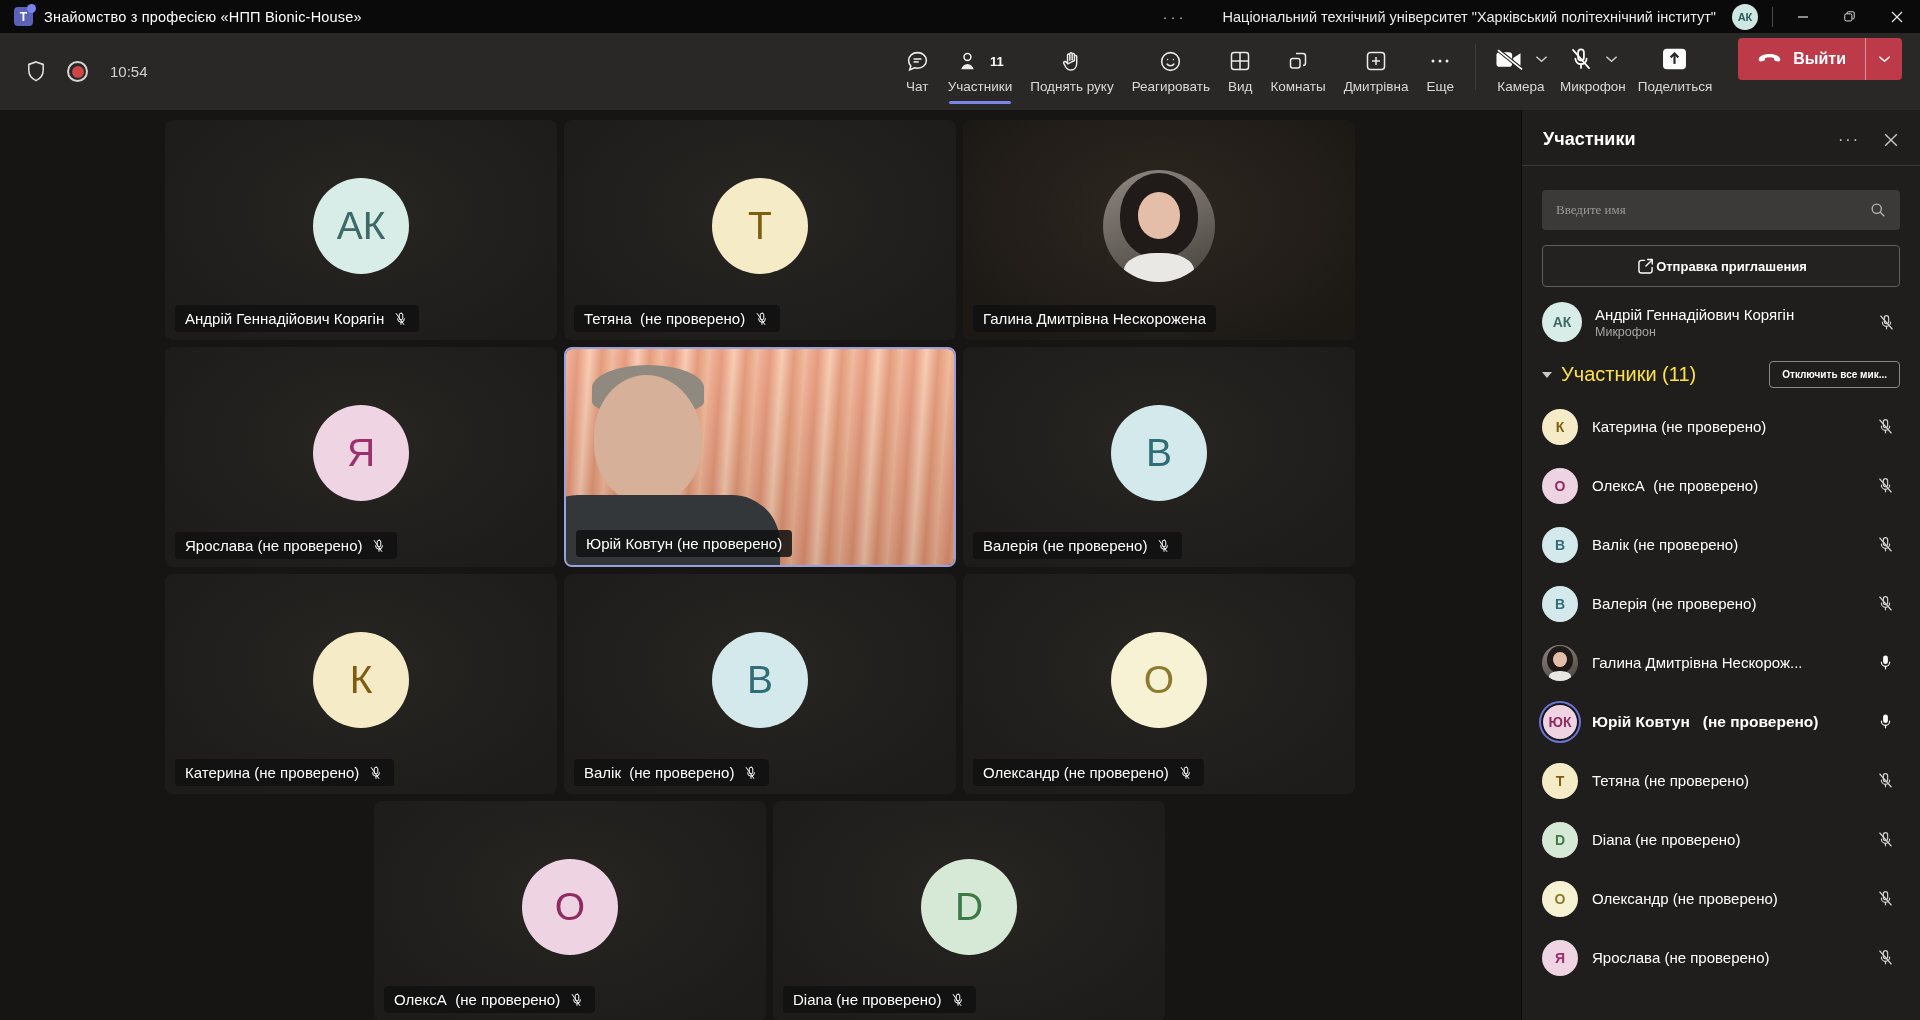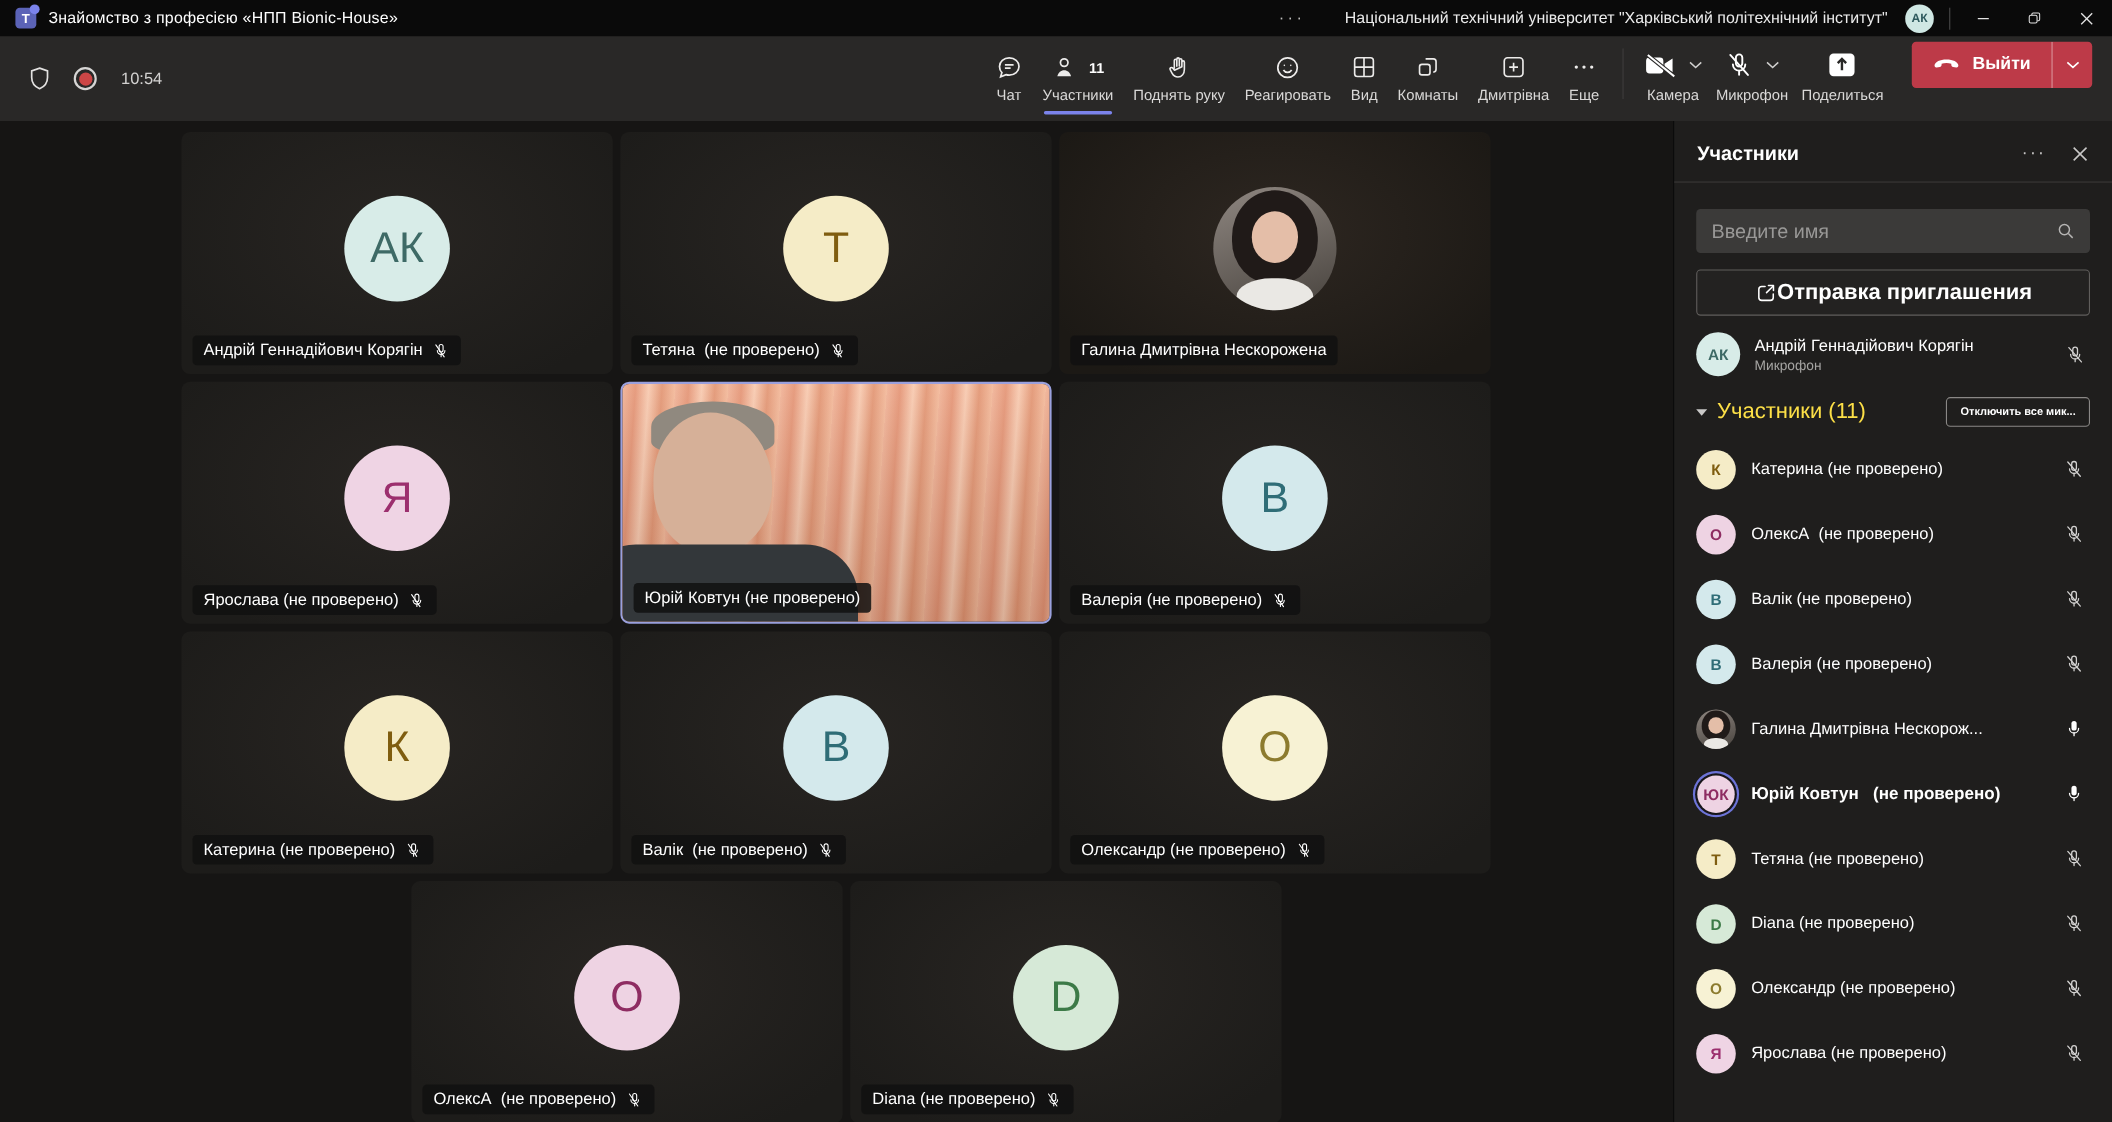--- a/index.html
+++ b/index.html
@@ -75,25 +75,25 @@
   .ph-hair{position:absolute;left:15%;top:3%;width:70%;height:76%;background:#201a18;border-radius:50% 50% 46% 46%;}
   .ph-face{position:absolute;left:31%;top:20%;width:38%;height:42%;background:#e4bea8;border-radius:50%;}
   .ph-body{position:absolute;left:19%;bottom:-7%;width:62%;height:33%;background:#eae8e4;border-radius:46% 46% 0 0;}
 
   
   .sb-header{display:flex;align-items:center;padding:0 22px 0 21px;height:52px;margin-top:4px;border-bottom:1px solid #3a3938;}
   .sb-title{font-size:18px;font-weight:700;color:#fff;flex:1;}
   .sb-dots{color:#c9c8c7;font-size:16px;letter-spacing:2px;cursor:pointer;margin-right:24px;}
   .sb-close{color:#c9c8c7;cursor:pointer;display:flex;}
   .sb-search{margin:24px 20px 0;background:#3b3a39;height:40px;border-radius:4px;display:flex;align-items:center;padding:0 12px 0 14px;}
-  .sb-search input{flex:1;background:transparent;border:none;outline:none;color:#fff;font-size:18px;font-family:Liberation Sans, sans-serif;}
+  .sb-search input{flex:1;background:transparent;border:none;outline:none;color:#fff;font-size:13px;font-family:Liberation Serif, serif;}
   .sb-search input::placeholder{color:#999897;}
   .sb-search .ico{color:#b5b4b3;display:flex;cursor:pointer;}
   .sb-invite{margin:15px 20px 0;height:42px;border:1px solid #605e5c;border-radius:4px;background:#232221;
-             display:flex;align-items:center;justify-content:center;color:#fff;font-weight:700;font-size:20px;cursor:pointer;}
+             display:flex;align-items:center;justify-content:center;color:#fff;font-weight:700;font-size:13px;cursor:pointer;}
   .host-row{display:flex;align-items:center;padding:15px 24px 0 20px;gap:13px;cursor:pointer;}
   .host-avatar{width:40px;height:40px;border-radius:50%;display:flex;align-items:center;justify-content:center;
                font-size:14px;font-weight:600;flex:none;}
   .host-texts{flex:1;min-width:0;}
   .host-name{font-size:15px;color:#fff;white-space:nowrap;overflow:hidden;text-overflow:ellipsis;}
   .host-role{font-size:12.5px;color:#a5a4a2;margin-top:2px;}
   .section-row{display:flex;align-items:center;padding:19px 20px 0 20px;gap:9px;}
   .tri{width:0;height:0;border-left:5px solid transparent;border-right:5px solid transparent;border-top:6px solid #c9c8c7;cursor:pointer;}
   .section-label{font-size:20px;color:#fde047;}
   .mute-all{margin-left:auto;border:1px solid #8a8886;border-radius:4px;padding:7px 12px;font-size:10px;font-weight:700;

